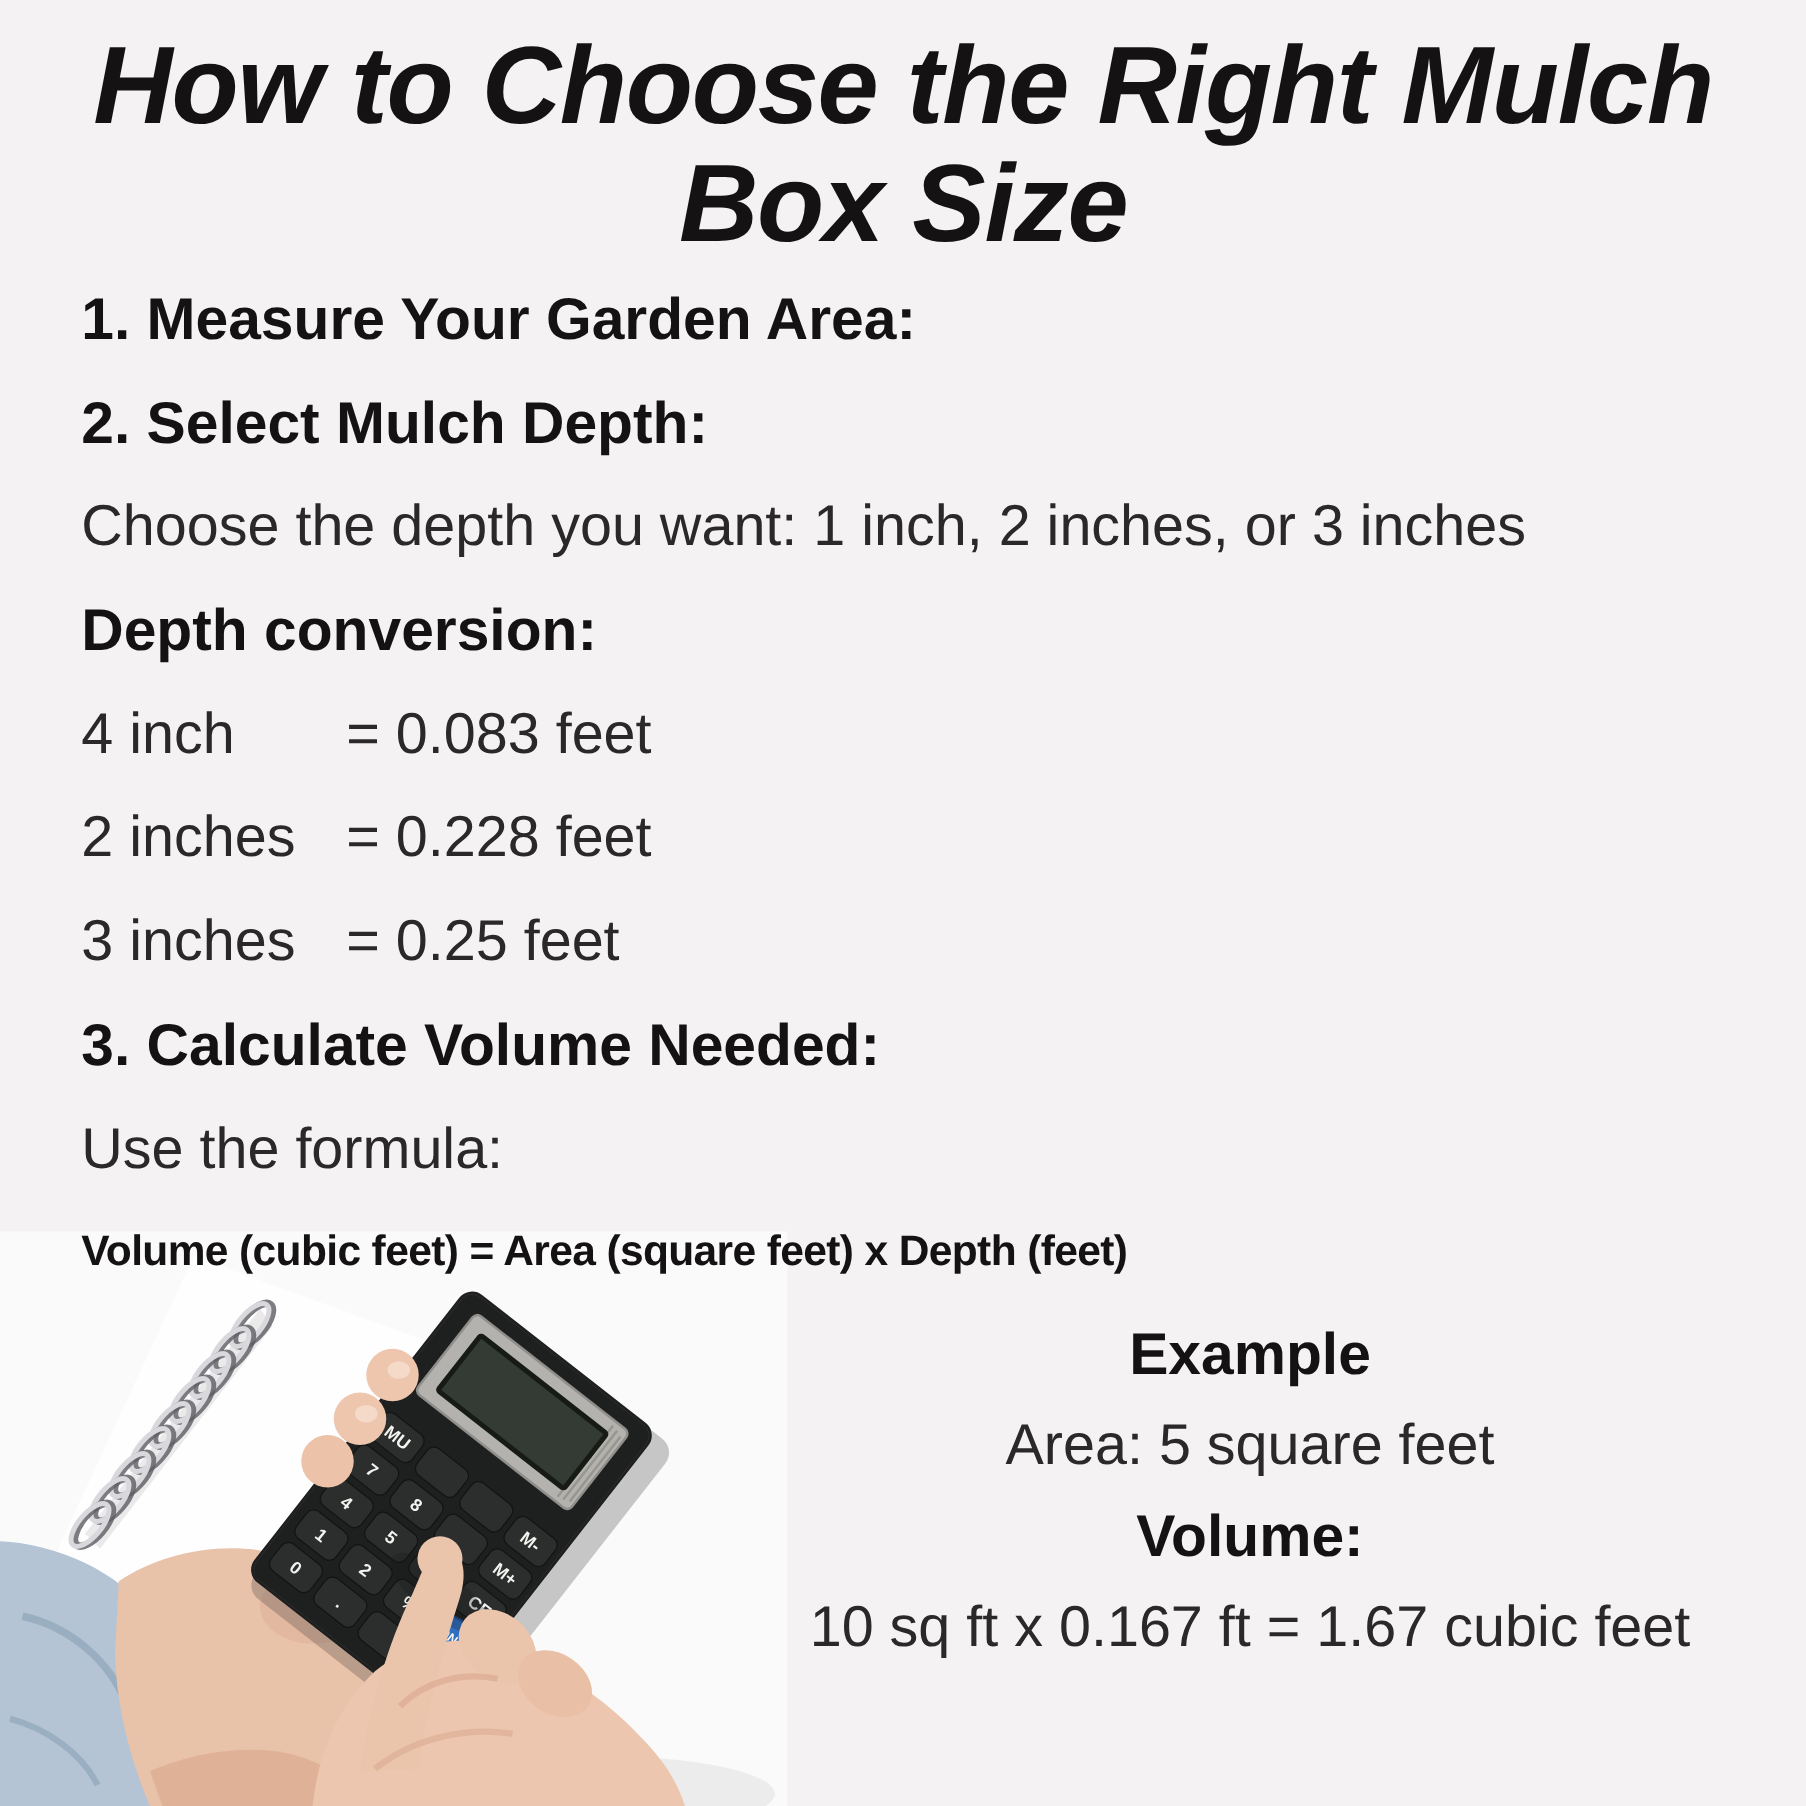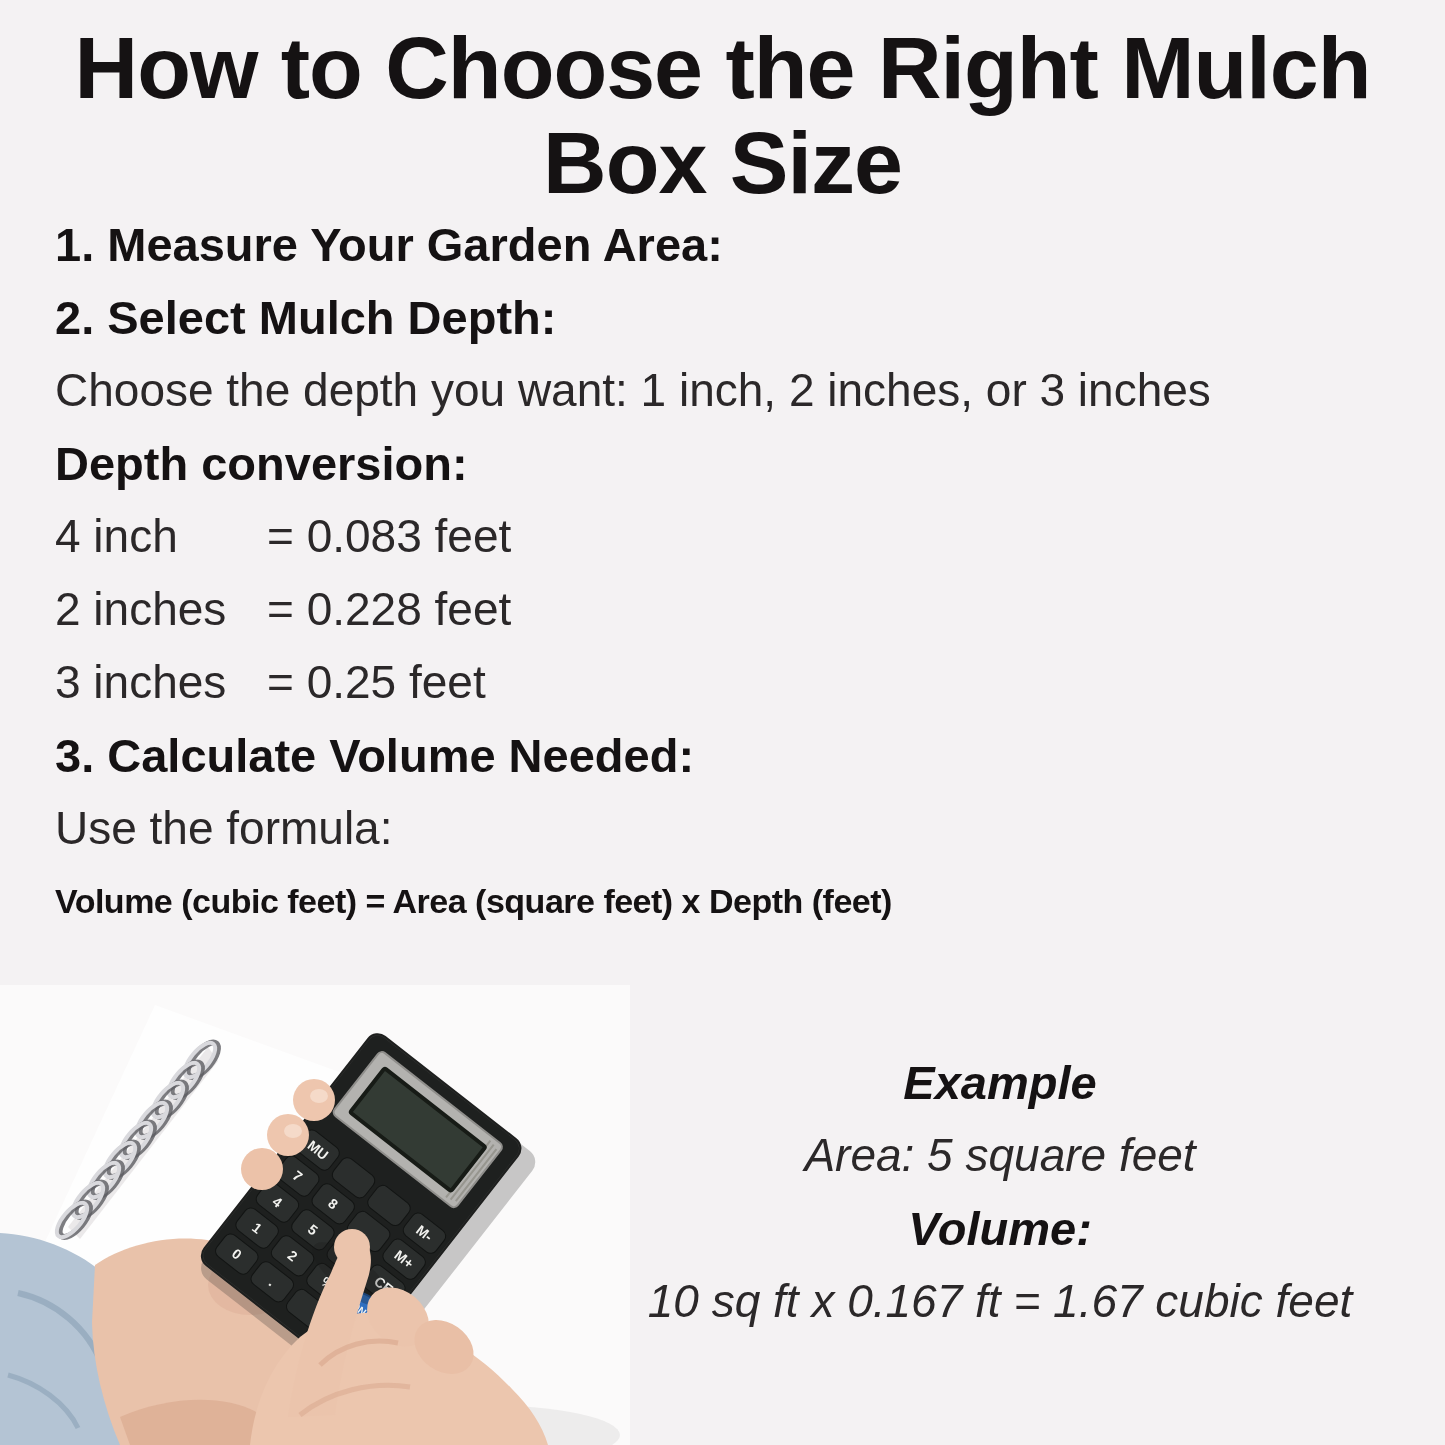--- a/index.html
+++ b/index.html
@@ -13,37 +13,38 @@
   }
   .title {
     position:absolute; top:20px; left:0; right:0;
     text-align:center;
     font-weight:bold;
     font-size:88px;
     line-height:1.08;
     letter-spacing:-1px;
     color:#151213;
     z-index:3;
+    font-style:italic;
   }
   .content {
     position:absolute; left:55px; top:208px; right:30px;
     font-size:46px; line-height:73px;
     z-index:2;
   }
-  .content p { margin:0; white-space:nowrap; }
+  .content p { margin:10px; white-space:nowrap; }
   .b { font-weight:bold; color:#151213; font-size:47px; }
   .conv-label { display:inline-block; width:212px; }
   .formula { font-size:34px; letter-spacing:-0.5px; }
   .example {
     position:absolute; left:555px; right:0; top:1046px;
     text-align:center;
     font-size:46px; line-height:73px;
     z-index:2;
   }
-  .example p { margin:0; white-space:nowrap;font-style:italic; }
+  .example p { margin:0; white-space:nowrap; }
   .photo {
     position:absolute; left:0; top:985px;
     width:630px; height:460px;
     z-index:1;
   }
 </style>
 </head>
 <body>
 
 <div class="page">

